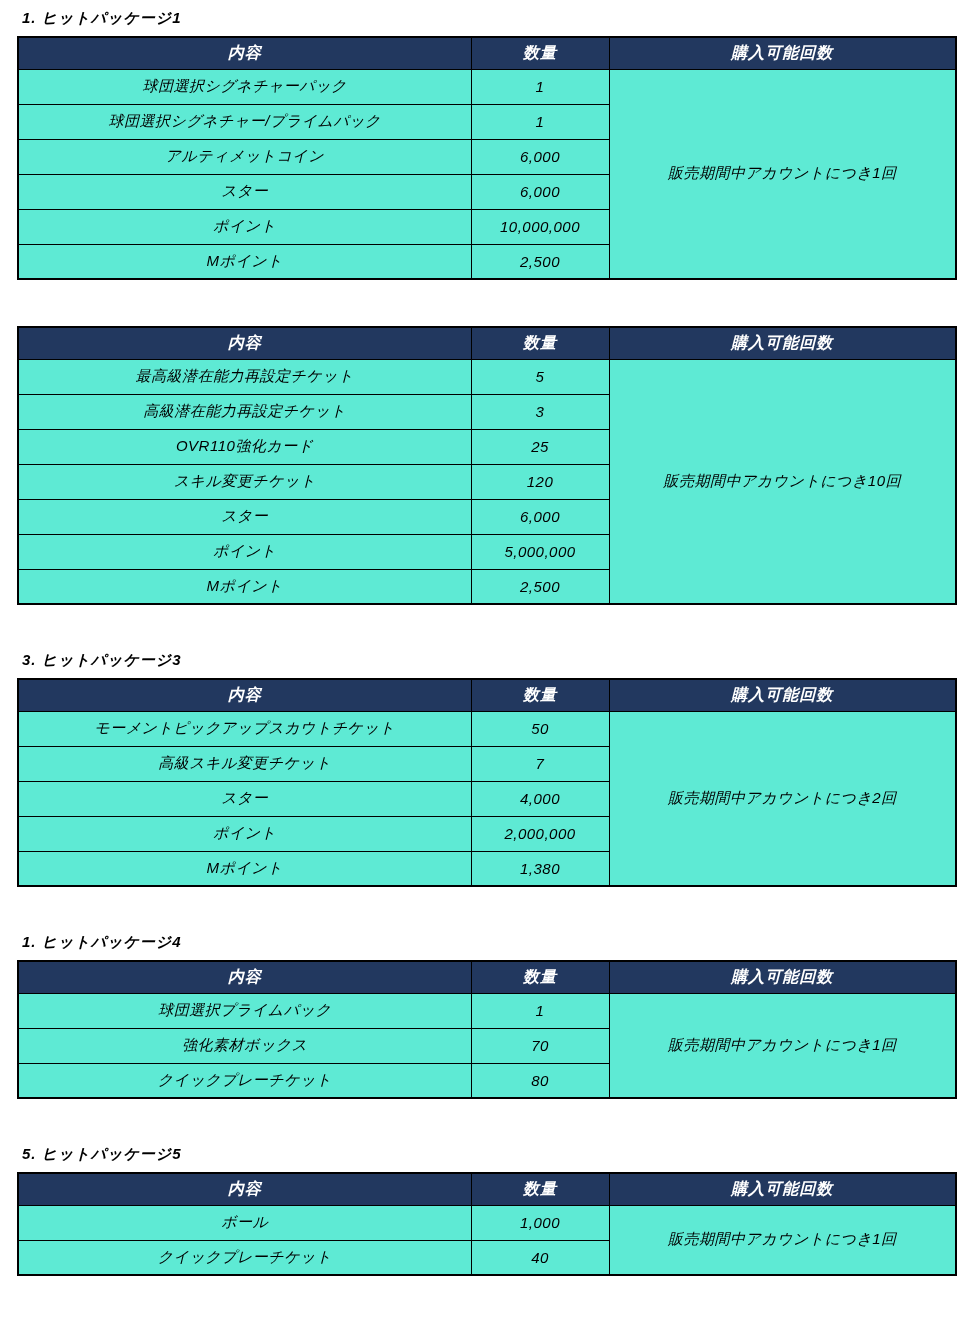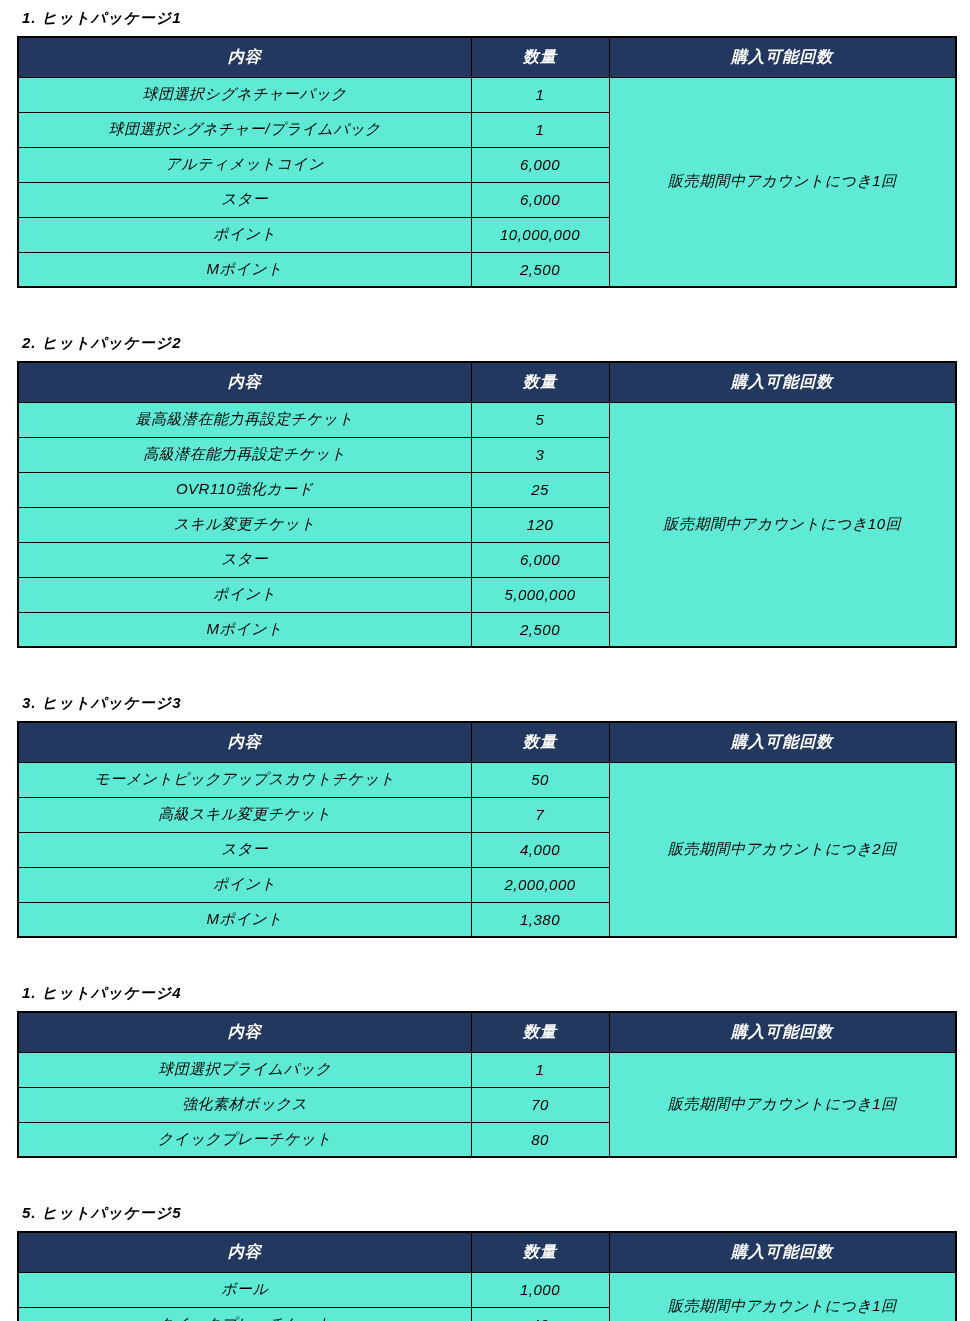--- a/index.html
+++ b/index.html
@@ -35,21 +35,21 @@
     text-align: center;
     vertical-align: middle;
     overflow: hidden;
     white-space: nowrap;
   }
   .pkg-table thead th {
     background: #22385F;
     color: #ffffff;
     font-size: 16px;
     font-weight: bold;
-    height: 40px;
+    height: 32px;
     letter-spacing: 1px;
   }
   .pkg-table tbody td {
     background: #5eead4;
     font-size: 15px;
     height: 35px;
     letter-spacing: 0.5px;
   }
   .cell-limit { font-size: 16px; }
 </style>
@@ -97,21 +97,20 @@
           </tr>
           <tr>
             <td class="cell-content">Mポイント</td>
             <td class="cell-qty">2,500</td>
           </tr>
         </tbody>
     </table>
   </section>
 
   <section class="pkg">
-    <h2 class="pkg-title">2. ヒットパッケージ2</h2>
     <table class="pkg-table">
       <colgroup>
           <col class="c-content">
           <col class="c-qty">
           <col class="c-limit">
         </colgroup>
       <thead>
         <tr>
           <th>内容</th>
           <th>数量</th>

